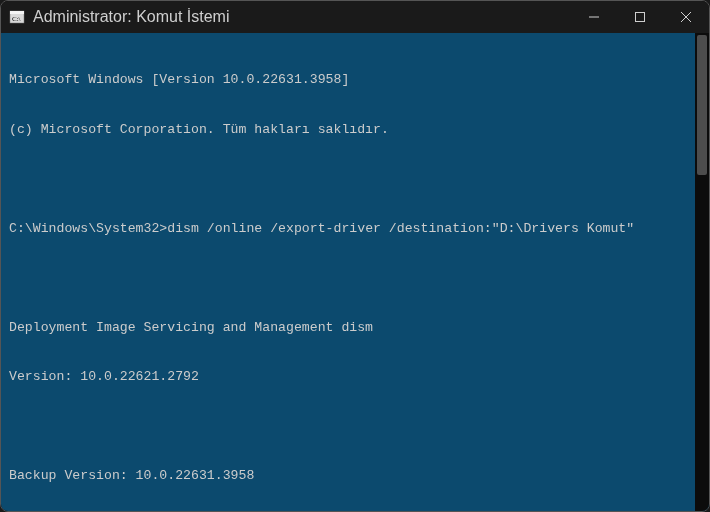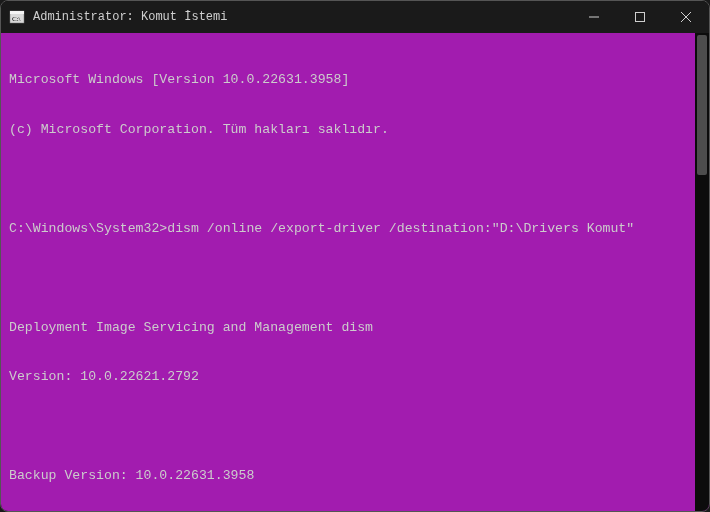--- a/index.html
+++ b/index.html
@@ -31,40 +31,40 @@
     .titlebar-icon {
       width: 16px;
       height: 16px;
       margin-right: 8px;
       display: flex;
       align-items: center;
       justify-content: center;
     }
     .titlebar-title {
       color: #cfcfcf;
-      font-size: 12px;
-      font-family: Liberation Mono, monospace;
+      font-size: 16px;
+      font-family: Liberation Sans, sans-serif;
       flex: 1;
     }
     .win-controls {
       display: flex;
       height: 100%;
     }
     .win-btn {
       width: 46px;
       height: 100%;
       display: flex;
       align-items: center;
       justify-content: center;
       color: #cfcfcf;
     }
     .win-btn svg { stroke: #cfcfcf; }
     .terminal {
       flex: 1;
-      background: #a21caf;
+      background: #0c4a6e;
       padding: 6px 8px 0 8px;
       color: #cccccc;
       font-size: 13.2px;
       line-height: 16.5px;
       white-space: pre;
       overflow: hidden;
       position: relative;
     }
     .scrollbar-track {
       position: absolute;

